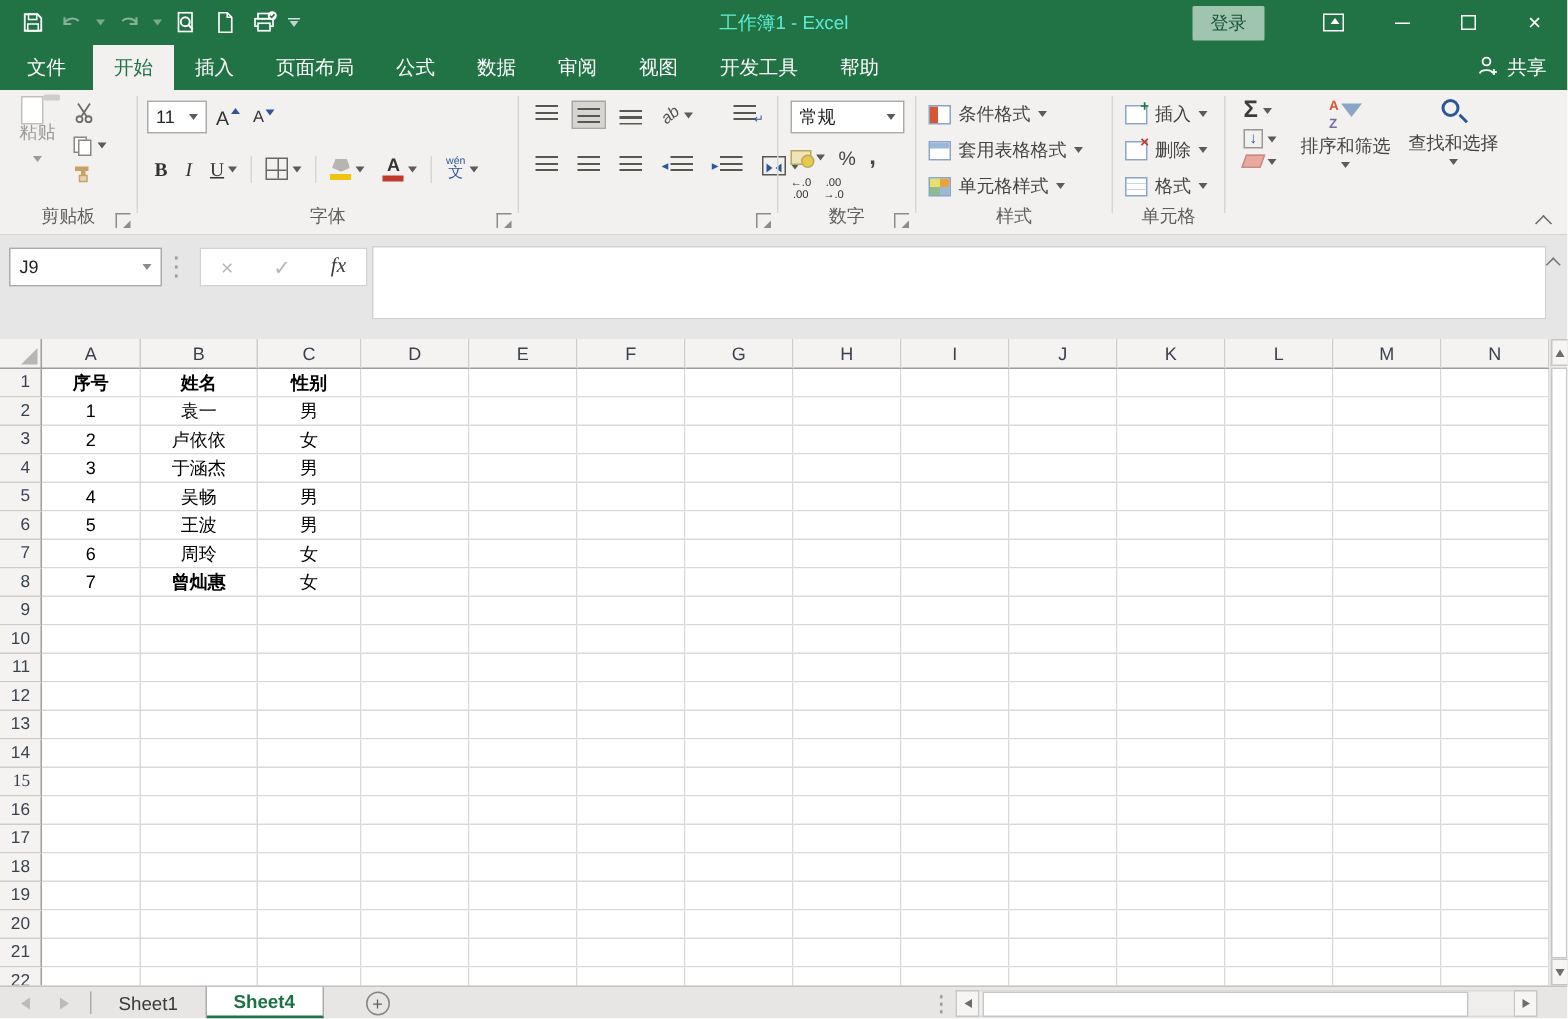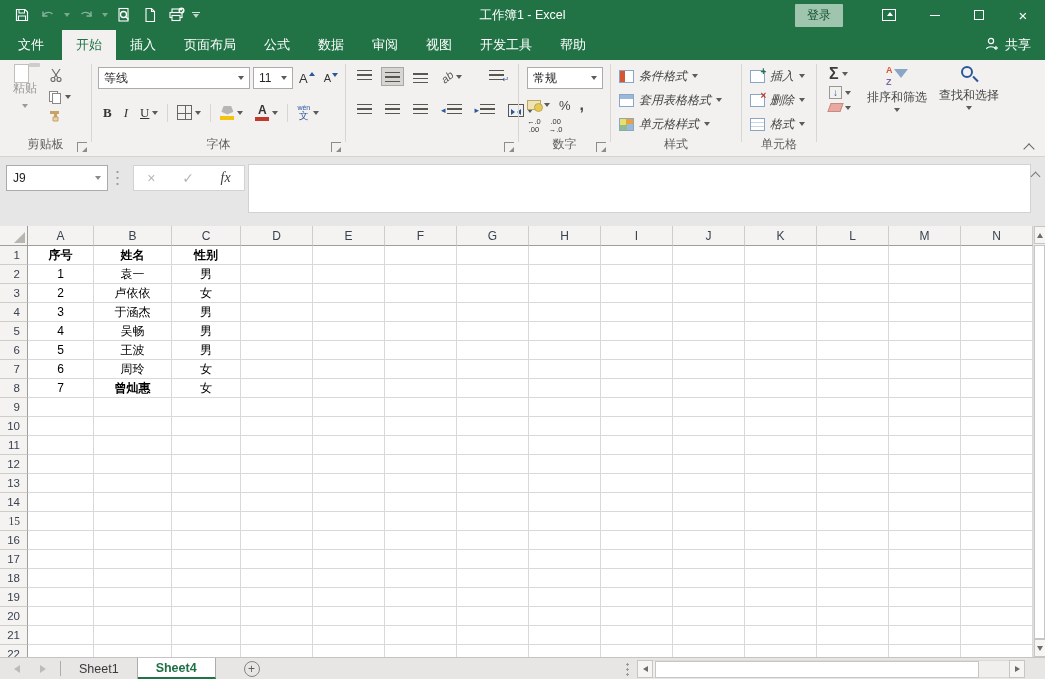--- a/index.html
+++ b/index.html
@@ -12,21 +12,21 @@
     background:#217346; display:flex; align-items:center; }
   .qat { display:flex; align-items:center; gap:6px; padding-left:12px; }
   .qat .qbtn { width:20px; height:20px; display:flex; align-items:center; justify-content:center; }
   .qat svg { display:block; }
   .dim { opacity:.45; }
   .qat-caret { width:0;height:0;border-left:3px solid transparent;border-right:3px solid transparent;
     border-top:4px solid rgba(255,255,255,.7); display:inline-block; }
   .qat-caret.dim2 { border-top-color:rgba(255,255,255,.4); }
   .custom-qat { display:flex; flex-direction:column; align-items:center; gap:1px; }
   .custom-qat .bar { width:8px; height:1px; background:rgba(255,255,255,.8); }
-  .win-title { position:absolute; left:0; right:0; text-align:center; color:#ffffff;
+  .win-title { position:absolute; left:0; right:0; text-align:center; color:#5eead4;
     font-size:12.5px; pointer-events:none; }
   .tb-right { position:absolute; right:0; top:0; height:30px; display:flex; align-items:center; }
   .login-btn { background:#9fc5ae; color:#15512f; font-size:12px; padding:3px 12px;
     margin-right:26px; border-radius:1px; }
   .ribbon-opt { width:14px; height:12px; border:1px solid #fff; position:relative; margin-right:4px; }
   .ribbon-opt .up { position:absolute; left:4px; top:2px; width:0; height:0;
     border-left:3px solid transparent; border-right:3px solid transparent; border-bottom:4px solid #fff; }
   .winbtn { width:44px; height:30px; display:flex; align-items:center; justify-content:center; color:#fff; }
   .min-glyph { width:10px; height:1px; background:#fff; display:block; }
   .max-glyph { width:10px; height:10px; border:1px solid #fff; display:block; }
@@ -113,21 +113,21 @@
   .num-sel { position:absolute; left:8px; top:7px; width:76px; }
   .num-row2 { position:absolute; left:8px; top:36px; display:flex; gap:9px; align-items:center; }
   .num-row3 { position:absolute; left:8px; top:58px; display:flex; gap:8px; align-items:center; }
   .moneyic { width:14px; height:10px; background:#efe3b8; border:1px solid #b9a95f; position:relative; }
   .moneyic:after { content:""; position:absolute; right:-3px; bottom:-3px; width:7px; height:7px;
     border-radius:50%; background:#e8c94f; border:1px solid #b9a95f; }
   .decic { font-size:7.5px; line-height:1.1; color:#333; text-align:center; white-space:pre; }
 
   
   .stackrow { display:flex; align-items:center; gap:5px; height:24px; padding-left:8px; }
-  .stackcol { position:absolute; left:0; top:4px; right:0;font-style:italic; }
+  .stackcol { position:absolute; left:0; top:4px; right:0; }
   .sg-ic { width:15px; height:13px; flex:none; position:relative; border:1px solid #8aa6c6; background:#fff; }
   .sg-ic.cf { background:linear-gradient(to right,#d65532 0 40%,#fff 40%); }
   .sg-ic.tbl:before { content:""; position:absolute; left:0; top:0; right:0; height:4px; background:#9cb8d8; }
   .sg-ic.cs { background:conic-gradient(#e8a33d 0 25%,#9cb8d8 0 50%,#8fbc8f 0 75%,#e8e06a 0); }
   .sg-ic.ins:after { content:"+"; position:absolute; right:-2px; top:-5px; color:#217346; font-weight:bold; font-size:10px; }
   .sg-ic.del:after { content:"×"; position:absolute; right:-2px; top:-5px; color:#c0392b; font-weight:bold; font-size:10px; }
   .sg-ic.fmt { background:repeating-linear-gradient(to bottom,#fff 0 3px,#c9d6e6 3px 4px); }
 
   
   .ed-col { position:absolute; left:12px; top:6px; display:flex; flex-direction:column; gap:4px; }
@@ -342,24 +342,20 @@
           </svg>
       </span>
     </div>
     <div class="glabel">剪贴板</div>
     <span class="launcher"></span>
   </div>
   <span class="gsep" style="left:91px;"></span>
 
   <div class="group" style="left:92px;width:253px;">
     <div class="fg-row1">
-      <div class="sel" style="width:152px;">
-        <span>等线</span>
-        <span class="dd"></span>
-      </div>
       <div class="sel" style="width:40px;">
         <span>11</span>
         <span class="dd"></span>
       </div>
       <span class="fontsz rbtn">
           <span style="font-size:13px;">A</span>
           <span class="caret-up"></span>
         </span>
       <span class="fontsz rbtn">
           <span style="font-size:11px;">A</span>

